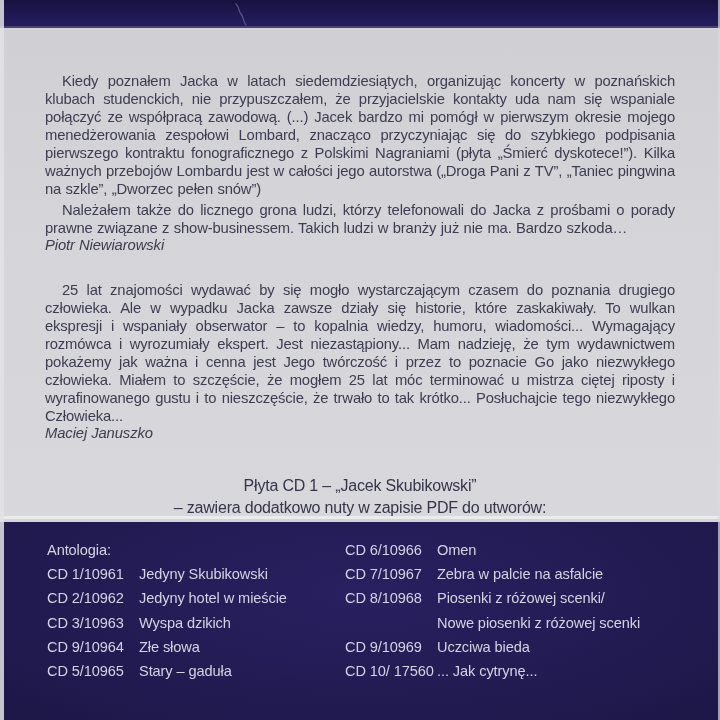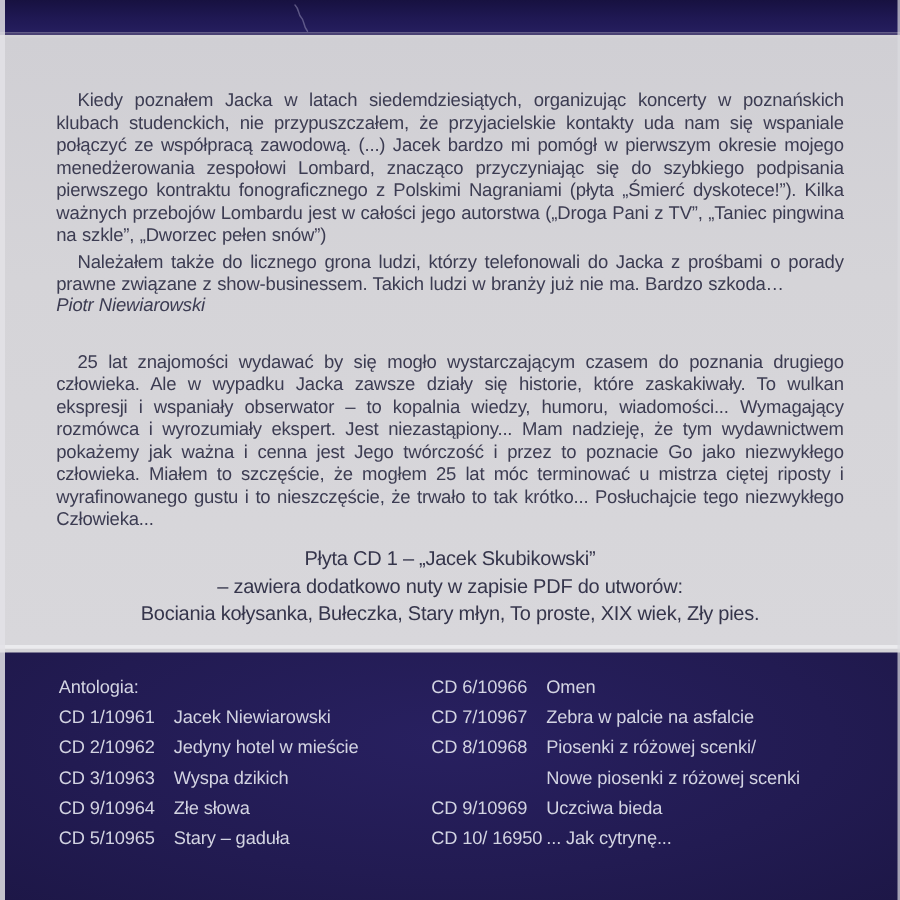--- a/index.html
+++ b/index.html
@@ -39,21 +39,21 @@
   }
   .para.p2{margin-top:3px;}
   .para.p3{margin-top:26px;}
   .sig{
     margin:0;padding-right:44px;
     font-size:14.8px;line-height:17.5px;
     font-style:italic;
     letter-spacing:-0.1px;
   }
   .cd1note{
-    margin-top:12px;
+    margin-top:33px;
     text-align:center;
     font-size:16px;line-height:22px;
     letter-spacing:-0.2px;
     color:#35354b;
   }
   .cd1note div{white-space:nowrap;}
   
   .bottom{
     position:absolute;left:0;top:522px;width:720px;height:198px;
     background:radial-gradient(ellipse at 50% 35%,#282060 0%,#221b52 60%,#1d1747 100%);
@@ -83,37 +83,38 @@
     <svg class="scratch" viewBox="0 0 26 26">
       <path d="M8 2 C 12 6, 10 9, 13 12 C 16 15, 14 18, 18 23" fill="none" stroke="#8f8ab0" stroke-width="1.2" stroke-linecap="round" opacity="0.8"></path>
     </svg>
   </div>
 
   <div class="paper">
     <p class="para">Kiedy poznałem Jacka w latach siedemdziesiątych, organizując koncerty w poznańskich klubach studenckich, nie przypuszczałem, że przyjacielskie kontakty uda nam się wspaniale połączyć ze współpracą zawodową. (...) Jacek bardzo mi pomógł w pierwszym okresie mojego menedżerowania zespołowi Lombard, znacząco przyczyniając się do szybkiego podpisania pierwszego kontraktu fonograficznego z Polskimi Nagraniami (płyta „Śmierć dyskotece!”). Kilka ważnych przebojów Lombardu jest w całości jego autorstwa („Droga Pani z TV”, „Taniec pingwina na szkle”, „Dworzec pełen snów”)</p>
     <p class="para p2">Należałem także do licznego grona ludzi, którzy telefonowali do Jacka z prośbami o porady prawne związane z show-businessem. Takich ludzi w branży już nie ma. Bardzo szkoda…</p>
     <p class="sig">Piotr Niewiarowski</p>
     <p class="para p3">25 lat znajomości wydawać by się mogło wystarczającym czasem do poznania drugiego człowieka. Ale w wypadku Jacka zawsze działy się historie, które zaskakiwały. To wulkan ekspresji i wspaniały obserwator – to kopalnia wiedzy, humoru, wiadomości... Wymagający rozmówca i wyrozumiały ekspert. Jest niezastąpiony... Mam nadzieję, że tym wydawnictwem pokażemy jak ważna i cenna jest Jego twórczość i przez to poznacie Go jako niezwykłego człowieka. Miałem to szczęście, że mogłem 25 lat móc terminować u mistrza ciętej riposty i wyrafinowanego gustu i to nieszczęście, że trwało to tak krótko... Posłuchajcie tego niezwykłego Człowieka...</p>
+    <p class="sig">Maciej Januszko</p>
 
     <div class="cd1note">
       <div>Płyta CD 1 – „Jacek Skubikowski”</div>
       <div>– zawiera dodatkowo nuty w zapisie PDF do utworów:</div>
       <div>Bociania kołysanka, Bułeczka, Stary młyn, To proste, XIX wiek, Zły pies.</div>
     </div>
   </div>
 
   <div class="bottom">
     <div class="col-left">
       <div class="row">
         <span class="num">Antologia:</span>
         <span class="title"></span>
       </div>
       <div class="row">
         <span class="num">CD 1/10961</span>
-        <span class="title">Jacek Niewiarowski</span>
+        <span class="title">Jedyny Skubikowski</span>
       </div>
       <div class="row">
         <span class="num">CD 2/10962</span>
         <span class="title">Jedyny hotel w mieście</span>
       </div>
       <div class="row">
         <span class="num">CD 3/10963</span>
         <span class="title">Wyspa dzikich</span>
       </div>
       <div class="row">
@@ -140,21 +141,21 @@
       </div>
       <div class="row">
         <span class="num"></span>
         <span class="title">Nowe piosenki z różowej scenki</span>
       </div>
       <div class="row">
         <span class="num">CD 9/10969</span>
         <span class="title">Uczciwa bieda</span>
       </div>
       <div class="row">
-        <span class="num">CD 10/ 16950</span>
+        <span class="num">CD 10/ 17560</span>
         <span class="title">... Jak cytrynę...</span>
       </div>
     </div>
   </div>
 
   <div class="edge-left"></div>
   <div class="edge-right"></div>
 </div>
 
 </body></html>

